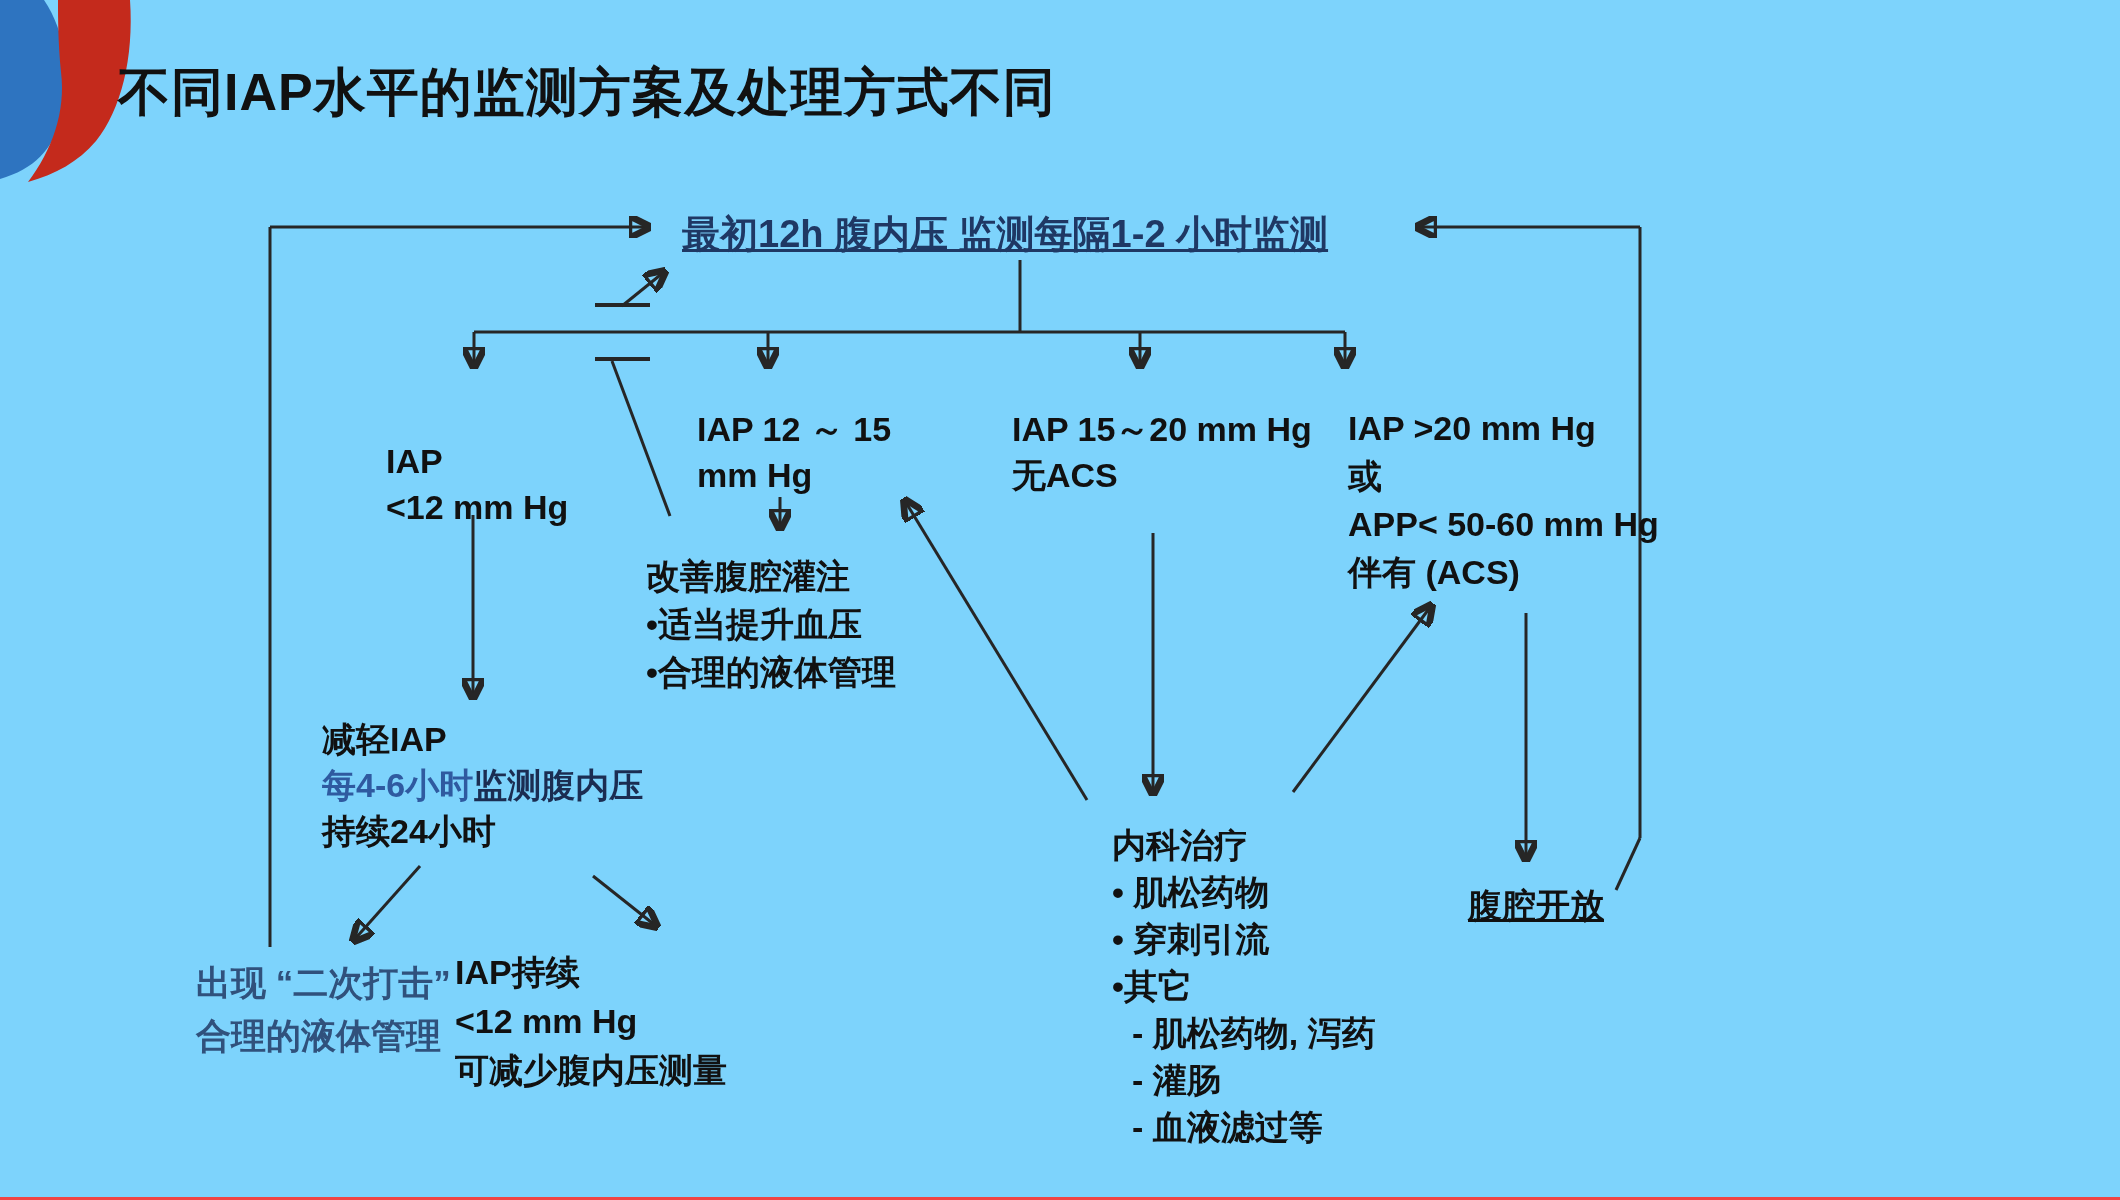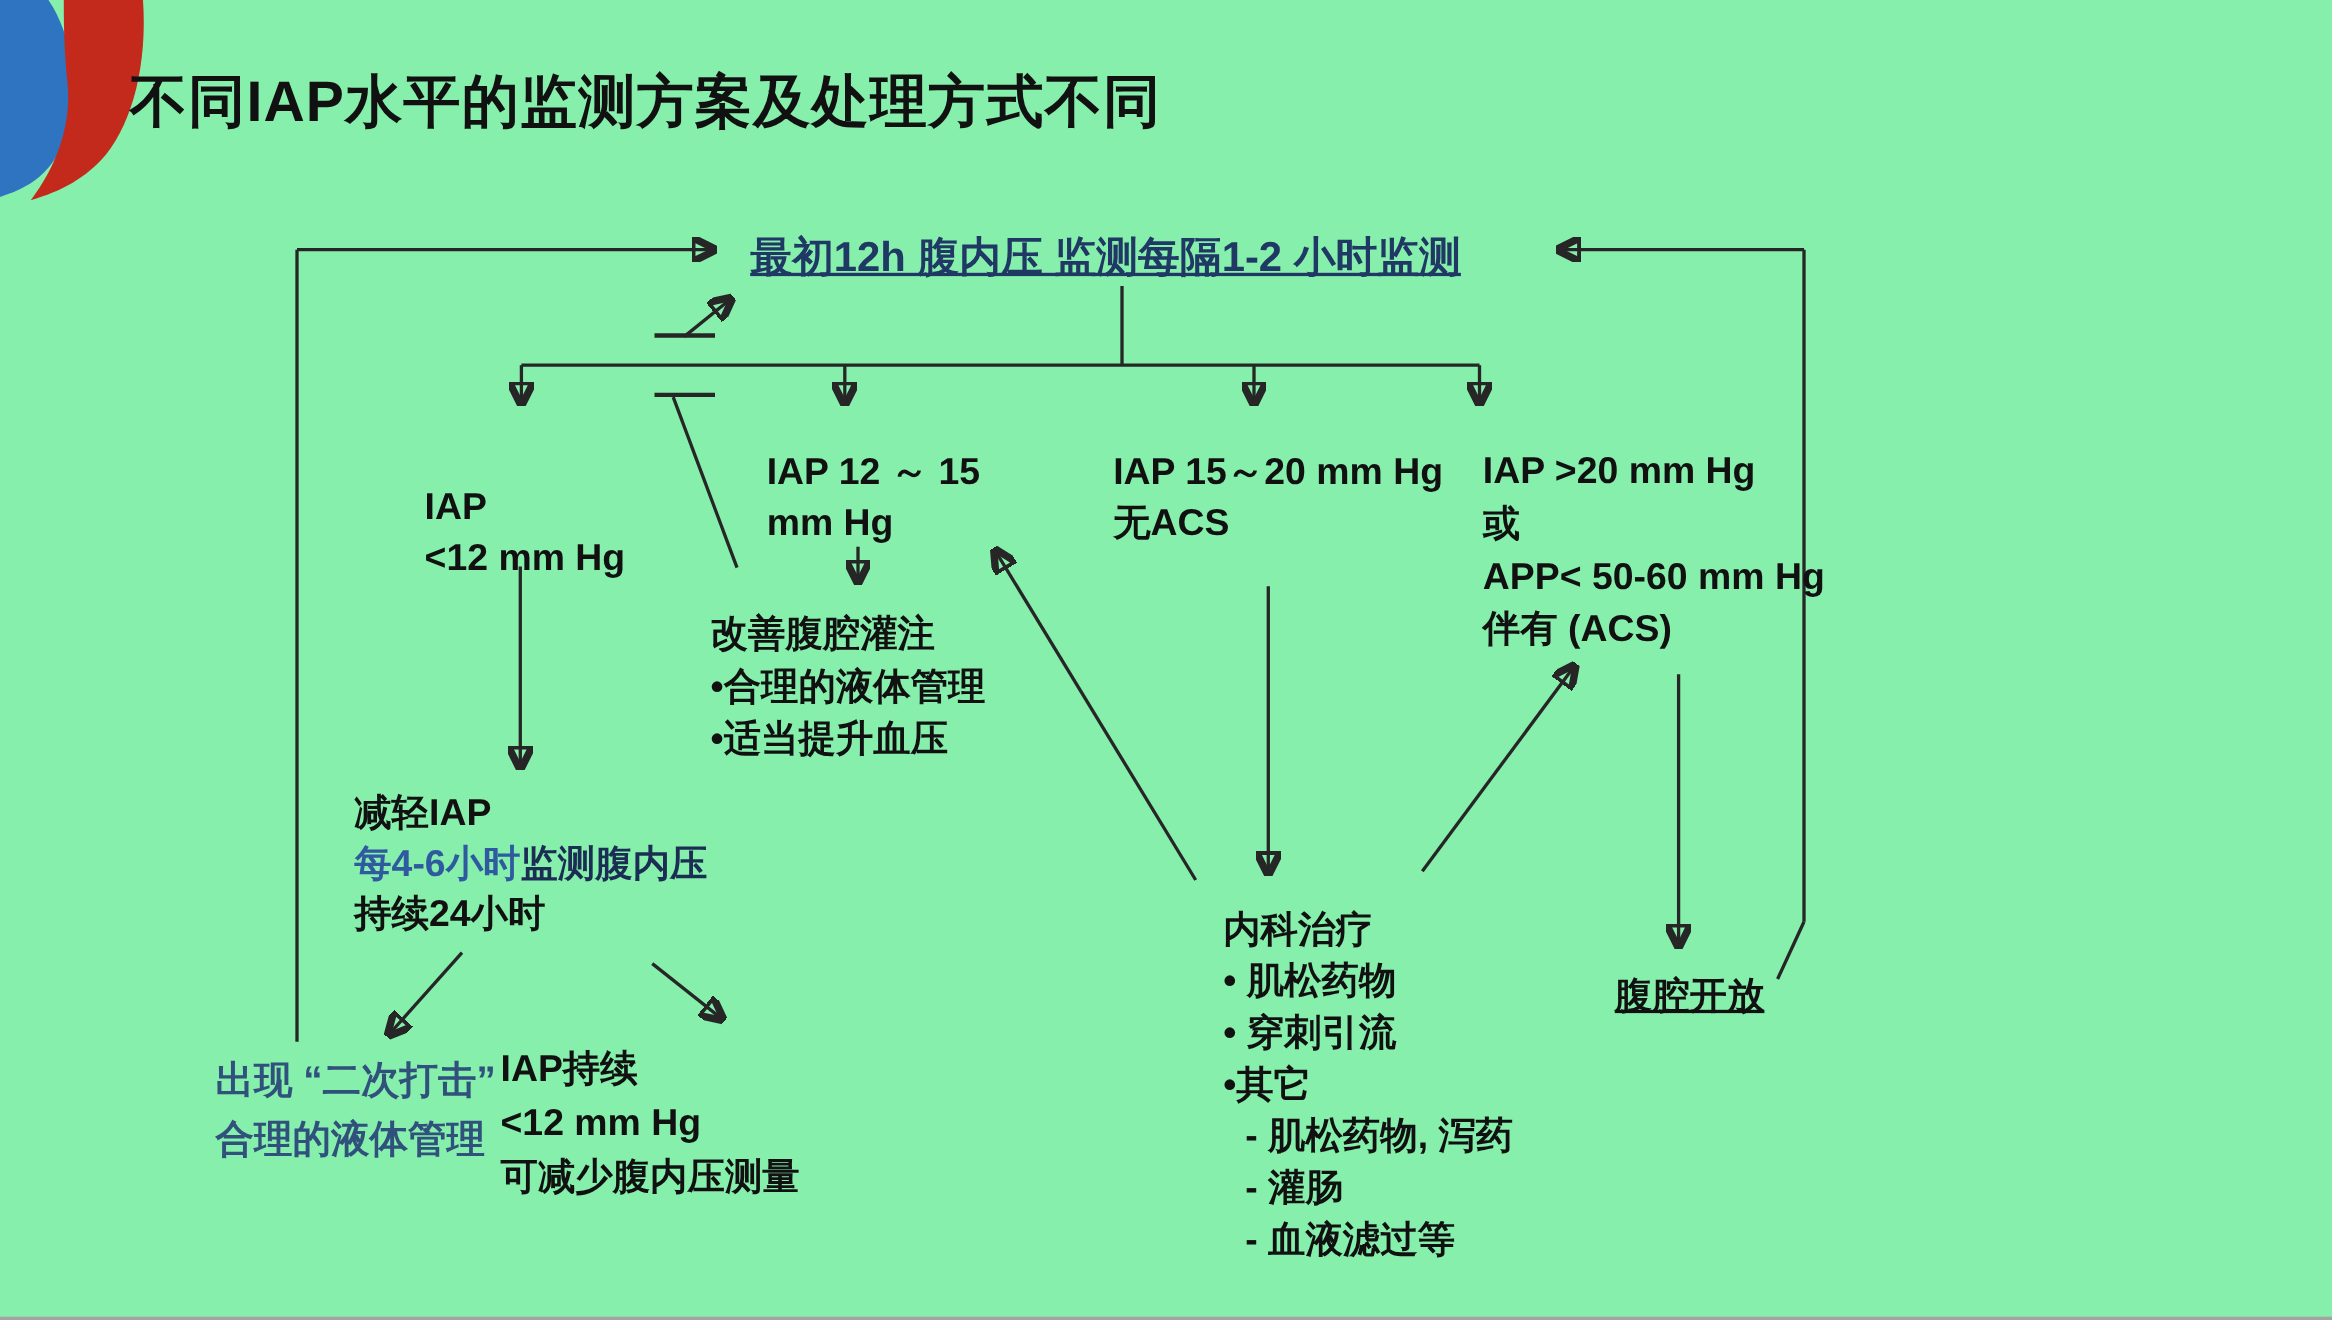--- a/index.html
+++ b/index.html
@@ -1,22 +1,22 @@
 <!DOCTYPE html>
 <html><head>
 <meta charset="utf-8">
 <style>
   html,body{margin:0;padding:0;background:#ffffff;}
   .slide{
     position:relative;
     width:2120px;height:1200px;
-    background:#86efac;
+    background:#7dd3fc;
     overflow:hidden;
     font-family:"Liberation Sans", sans-serif;
-    border-bottom:3px solid #a3a3a3;
+    border-bottom:3px solid #ef4444;
     box-sizing:border-box;
   }
   .logo{position:absolute;left:0;top:0;width:140px;height:186px;}
   .title{
     position:absolute;left:118px;top:58px;
     font-size:52px;font-weight:bold;color:#111111;
     letter-spacing:1px;white-space:nowrap;
   }
   .node{
     position:absolute;font-weight:bold;color:#111111;
@@ -118,22 +118,22 @@
 
   <div class="node n-iap-gt20">
     <div>IAP &gt;20 mm Hg</div>
     <div>或</div>
     <div>APP&lt; 50-60 mm Hg</div>
     <div>伴有 (ACS)</div>
   </div>
 
   <div class="node n-improve">
     <div>改善腹腔灌注</div>
+    <div>•适当提升血压</div>
     <div>•合理的液体管理</div>
-    <div>•适当提升血压</div>
   </div>
 
   <div class="node n-reduce">
     <div>减轻IAP</div>
     <div><span class="blue">每4-6小时</span><span class="darknavy">监测腹内压</span></div>
     <div>持续24小时</div>
   </div>
 
   <div class="node n-secondhit">
     <div>出现 “二次打击”</div>

